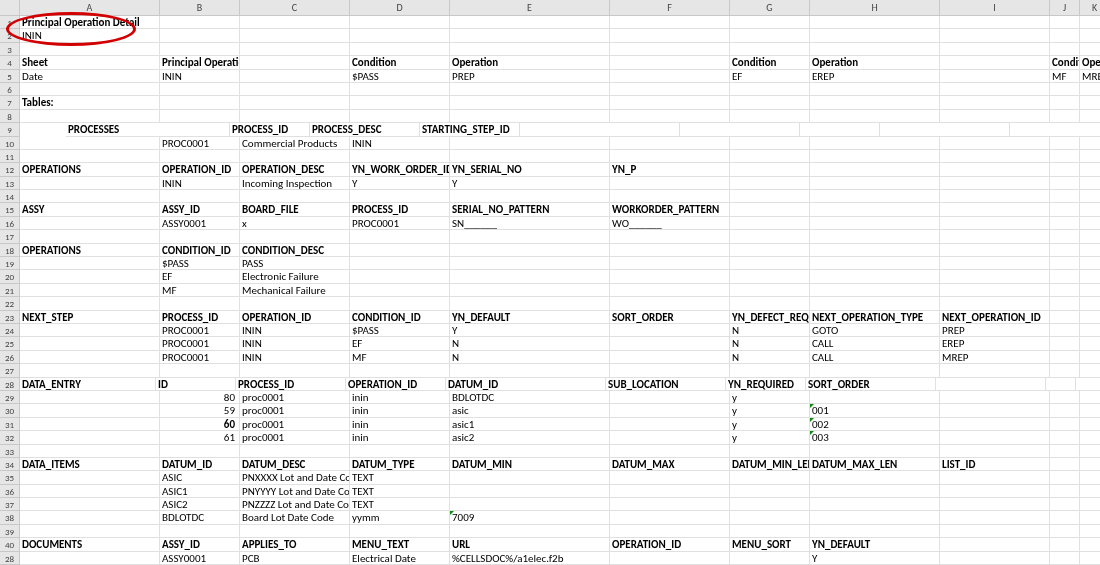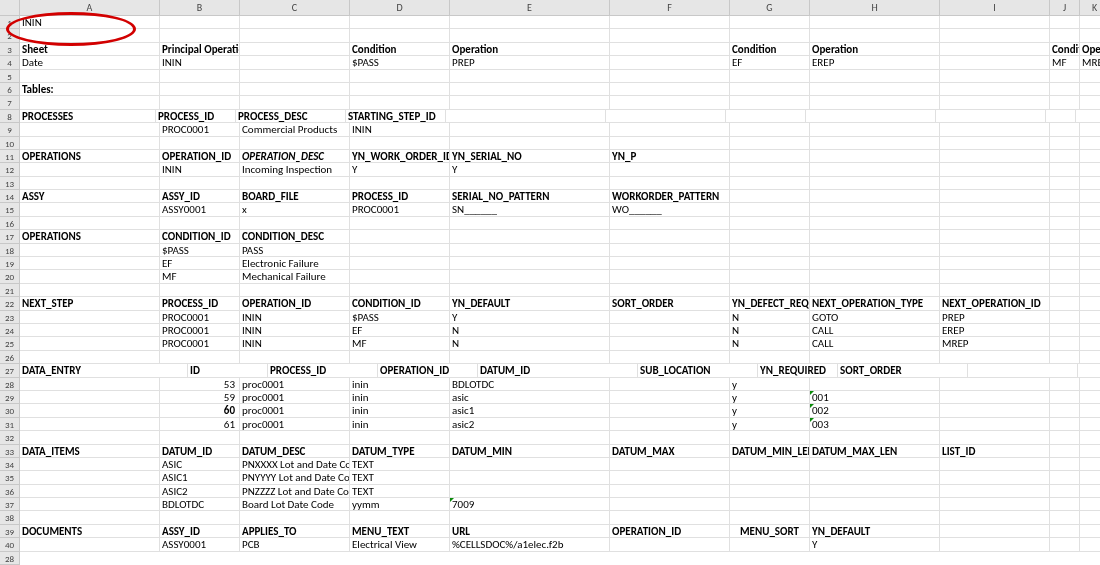--- a/index.html
+++ b/index.html
@@ -149,20 +149,33 @@
       <div class="row-header">35</div>
       <div class="row-header">36</div>
       <div class="row-header">37</div>
       <div class="row-header">38</div>
       <div class="row-header">39</div>
       <div class="row-header">40</div>
       <div class="row-header">28</div>
     </div>
   <div class="grid" id="grid">
       <div class="row">
+        <div class="cell bold" style="width: 140px;">Principal Operation Detail</div>
+        <div class="cell" style="width: 80px;"></div>
+        <div class="cell" style="width: 110px;"></div>
+        <div class="cell" style="width: 100px;"></div>
+        <div class="cell" style="width: 160px;"></div>
+        <div class="cell" style="width: 120px;"></div>
+        <div class="cell" style="width: 80px;"></div>
+        <div class="cell" style="width: 130px;"></div>
+        <div class="cell" style="width: 110px;"></div>
+        <div class="cell" style="width: 30px;"></div>
+        <div class="cell" style="width: 30px;"></div>
+      </div>
+      <div class="row">
         <div class="cell" style="width: 140px;">ININ</div>
         <div class="cell" style="width: 80px;"></div>
         <div class="cell" style="width: 110px;"></div>
         <div class="cell" style="width: 100px;"></div>
         <div class="cell" style="width: 160px;"></div>
         <div class="cell" style="width: 120px;"></div>
         <div class="cell" style="width: 80px;"></div>
         <div class="cell" style="width: 130px;"></div>
         <div class="cell" style="width: 110px;"></div>
         <div class="cell" style="width: 30px;"></div>
@@ -240,21 +253,21 @@
         <div class="cell" style="width: 100px;"></div>
         <div class="cell" style="width: 160px;"></div>
         <div class="cell" style="width: 120px;"></div>
         <div class="cell" style="width: 80px;"></div>
         <div class="cell" style="width: 130px;"></div>
         <div class="cell" style="width: 110px;"></div>
         <div class="cell" style="width: 30px;"></div>
         <div class="cell" style="width: 30px;"></div>
       </div>
       <div class="row">
-        <div class="cell bold" style="width: 136px;">PROCESSES</div>
+        <div class="cell bold" style="width: 164px; margin-left: 46px;">PROCESSES</div>
         <div class="cell bold" style="width: 80px;">PROCESS_ID</div>
         <div class="cell bold" style="width: 110px;">PROCESS_DESC</div>
         <div class="cell bold" style="width: 100px;">STARTING_STEP_ID</div>
         <div class="cell" style="width: 160px;"></div>
         <div class="cell" style="width: 120px;"></div>
         <div class="cell" style="width: 80px;"></div>
         <div class="cell" style="width: 130px;"></div>
         <div class="cell" style="width: 110px;"></div>
         <div class="cell" style="width: 30px;"></div>
         <div class="cell" style="width: 30px;"></div>
@@ -281,21 +294,21 @@
         <div class="cell" style="width: 120px;"></div>
         <div class="cell" style="width: 80px;"></div>
         <div class="cell" style="width: 130px;"></div>
         <div class="cell" style="width: 110px;"></div>
         <div class="cell" style="width: 30px;"></div>
         <div class="cell" style="width: 30px;"></div>
       </div>
       <div class="row">
         <div class="cell bold" style="width: 140px;">OPERATIONS</div>
         <div class="cell bold" style="width: 80px;">OPERATION_ID</div>
-        <div class="cell bold" style="width: 110px; font-style: italic;">OPERATION_DESC</div>
+        <div class="cell bold" style="width: 110px;">OPERATION_DESC</div>
         <div class="cell bold" style="width: 100px;">YN_WORK_ORDER_ID</div>
         <div class="cell bold" style="width: 160px;">YN_SERIAL_NO</div>
         <div class="cell bold" style="width: 120px;">YN_P</div>
         <div class="cell" style="width: 80px;"></div>
         <div class="cell" style="width: 130px;"></div>
         <div class="cell" style="width: 110px;"></div>
         <div class="cell" style="width: 30px;"></div>
         <div class="cell" style="width: 30px;"></div>
       </div>
       <div class="row">
@@ -487,35 +500,35 @@
         <div class="cell" style="width: 100px;"></div>
         <div class="cell" style="width: 160px;"></div>
         <div class="cell" style="width: 120px;"></div>
         <div class="cell" style="width: 80px;"></div>
         <div class="cell" style="width: 130px;"></div>
         <div class="cell" style="width: 110px;"></div>
         <div class="cell" style="width: 30px;"></div>
         <div class="cell" style="width: 30px;"></div>
       </div>
       <div class="row">
-        <div class="cell bold" style="width: 168px;">DATA_ENTRY</div>
+        <div class="cell bold" style="width: 136px;">DATA_ENTRY</div>
         <div class="cell bold" style="width: 80px;">ID</div>
         <div class="cell bold" style="width: 110px;">PROCESS_ID</div>
         <div class="cell bold" style="width: 100px;">OPERATION_ID</div>
         <div class="cell bold" style="width: 160px;">DATUM_ID</div>
         <div class="cell bold" style="width: 120px;">SUB_LOCATION</div>
         <div class="cell bold" style="width: 80px;">YN_REQUIRED</div>
         <div class="cell bold" style="width: 130px;">SORT_ORDER</div>
         <div class="cell" style="width: 110px;"></div>
         <div class="cell" style="width: 30px;"></div>
         <div class="cell" style="width: 30px;"></div>
       </div>
       <div class="row">
         <div class="cell" style="width: 140px;"></div>
-        <div class="cell num" style="width: 80px;">53</div>
+        <div class="cell num" style="width: 80px;">80</div>
         <div class="cell" style="width: 110px;">proc0001</div>
         <div class="cell" style="width: 100px;">inin</div>
         <div class="cell" style="width: 160px;">BDLOTDC</div>
         <div class="cell" style="width: 120px;"></div>
         <div class="cell" style="width: 80px;">y</div>
         <div class="cell" style="width: 130px;"></div>
         <div class="cell" style="width: 110px;"></div>
         <div class="cell" style="width: 30px;"></div>
         <div class="cell" style="width: 30px;"></div>
       </div>
@@ -649,31 +662,31 @@
         <div class="cell" style="width: 30px;"></div>
         <div class="cell" style="width: 30px;"></div>
       </div>
       <div class="row">
         <div class="cell bold" style="width: 140px;">DOCUMENTS</div>
         <div class="cell bold" style="width: 80px;">ASSY_ID</div>
         <div class="cell bold" style="width: 110px;">APPLIES_TO</div>
         <div class="cell bold" style="width: 100px;">MENU_TEXT</div>
         <div class="cell bold" style="width: 160px;">URL</div>
         <div class="cell bold" style="width: 120px;">OPERATION_ID</div>
-        <div class="cell bold" style="width: 80px; text-align: center;">MENU_SORT</div>
+        <div class="cell bold" style="width: 80px;">MENU_SORT</div>
         <div class="cell bold" style="width: 130px;">YN_DEFAULT</div>
         <div class="cell" style="width: 110px;"></div>
         <div class="cell" style="width: 30px;"></div>
         <div class="cell" style="width: 30px;"></div>
       </div>
       <div class="row">
         <div class="cell" style="width: 140px;"></div>
         <div class="cell" style="width: 80px;">ASSY0001</div>
         <div class="cell" style="width: 110px;">PCB</div>
-        <div class="cell" style="width: 100px;">Electrical View</div>
+        <div class="cell" style="width: 100px;">Electrical Date</div>
         <div class="cell" style="width: 160px;">%CELLSDOC%/a1elec.f2b</div>
         <div class="cell" style="width: 120px;"></div>
         <div class="cell" style="width: 80px;"></div>
         <div class="cell" style="width: 130px;">Y</div>
         <div class="cell" style="width: 110px;"></div>
         <div class="cell" style="width: 30px;"></div>
         <div class="cell" style="width: 30px;"></div>
       </div>
     </div>
   <div class="red-ellipse" id="ellipse" style="top: 12px; left: 6px; width: 130px; height: 34px;"></div>

